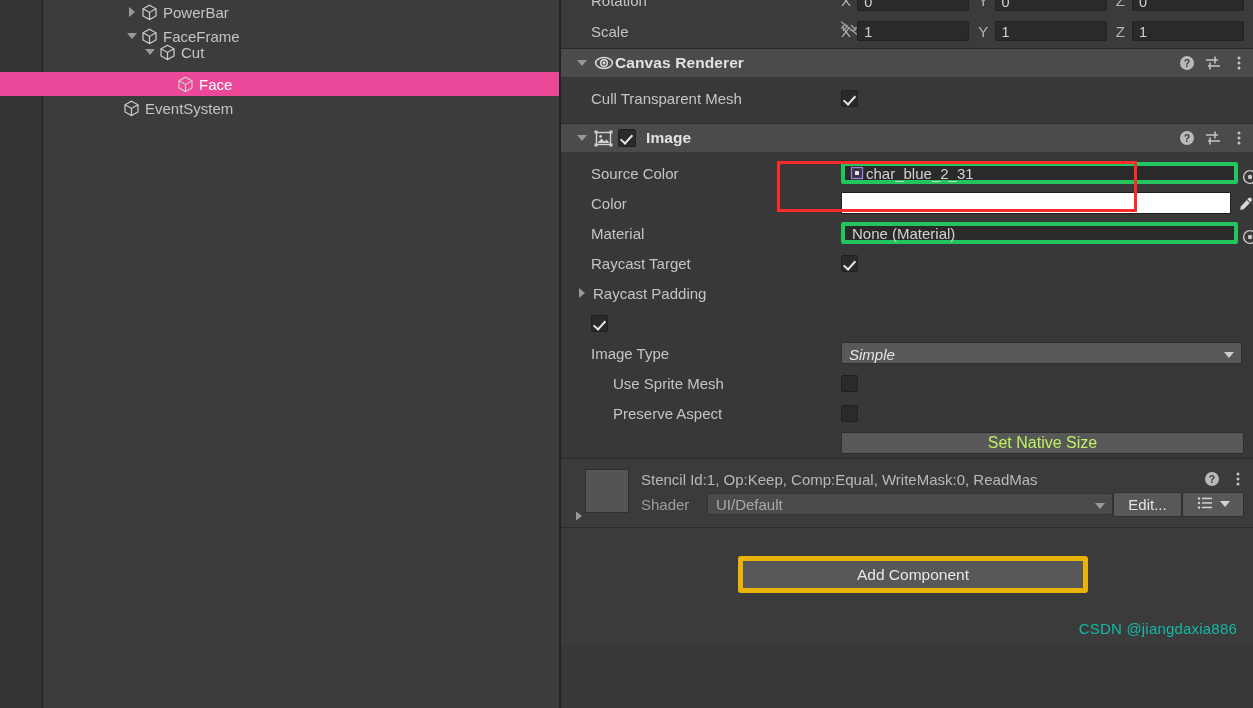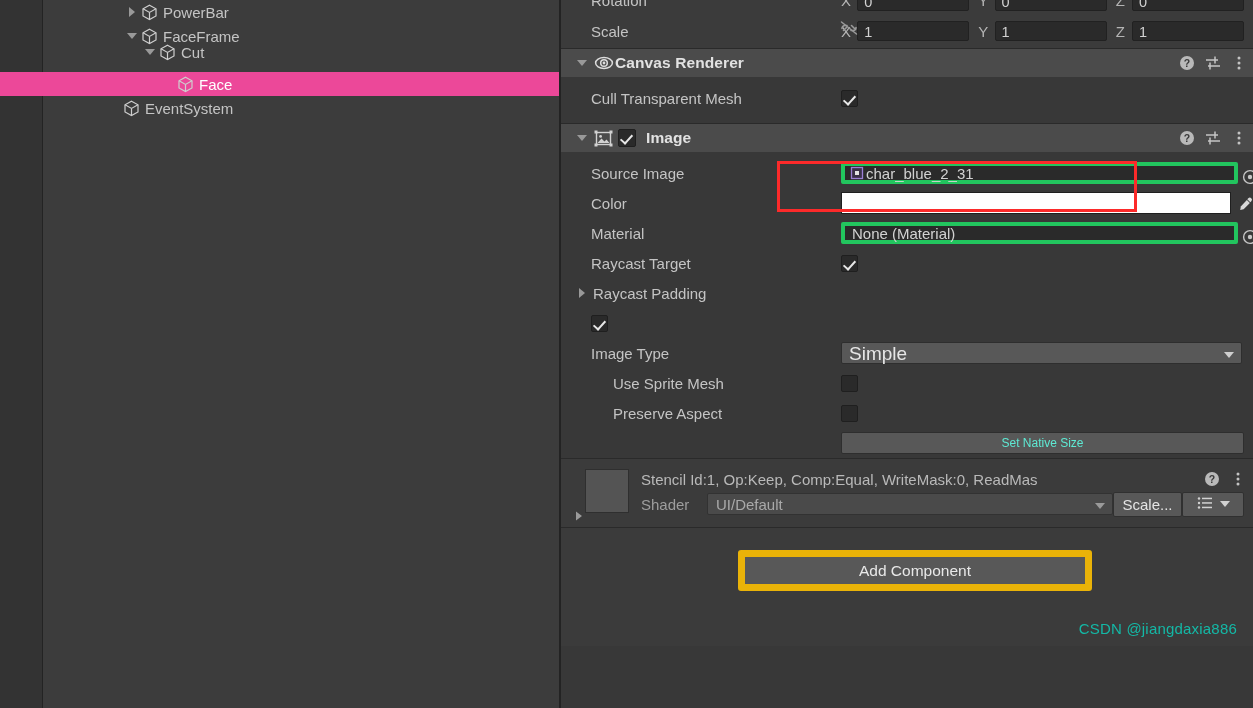--- a/index.html
+++ b/index.html
@@ -264,45 +264,46 @@
     display: flex; align-items: center; justify-content: center;
   }
 
   .dropdown {
     background: #585858;
     border: 1px solid #2e2e2e;
     border-radius: 2px;
     height: 22px;
     box-sizing: border-box;
     display: flex;
-    align-items: flex-start;
+    align-items: flex-end;
     padding-left: 7px;
-    font-size: 19px;
+    font-size: 15px;
     color: #e6e6e6;
     position: relative;
+    font-style: italic;
   }
   .dd-arrow {
     position: absolute;
     right: 7px;
     top: 9px;
     border-left: 5px solid transparent;
     border-right: 5px solid transparent;
     border-top: 6px solid #cfcfcf;
   }
 
   .btn {
     background: #585858;
     border: 1px solid #2e2e2e;
     border-radius: 2px;
     height: 22px;
     display: flex;
     align-items: center;
     justify-content: center;
-    font-size: 12px;
-    color: #5eead4;
+    font-size: 16px;
+    color: #bef264;
     box-sizing: border-box;
   }
 
   
   .matblock {
     background: #3b3b3b;
     position: relative;
     padding: 8px 0 10px 0;
   }
   .mat-preview {
@@ -372,24 +373,24 @@
     gap: 6px;
   }
 
   .addcomp-area {
     background: #3b3b3b;
     height: 118px;
     position: relative;
   }
   .add-component {
     position: absolute;
-    left: 177px; top: 22px;
+    left: 177px; top: 28px;
     width: 340px; height: 27px;
     background: #585858;
-    border: 7px solid #eab308;
+    border: 5px solid #eab308;
     border-radius: 3px;
     display: flex; align-items: center; justify-content: center;
     font-size: 15.5px;
     color: #e8e8e8;
   }
   .watermark {
     position: absolute;
     right: 16px;
     bottom: 9px;
     font-size: 15px;
@@ -589,21 +590,21 @@
               <circle cx="8" cy="8" r="1.5" fill="#c4c4c4"></circle>
               <circle cx="8" cy="13" r="1.5" fill="#c4c4c4"></circle>
             </svg>
         </span>
       </span>
     </div>
 
     <div class="comp-body">
 
       <div class="prop-row">
-        <span class="prop-label">Source Image</span>
+        <span class="prop-label">Source Color</span>
         <span class="objfield" style="width:397px;">
           <span class="sprite-ic">
             <svg width="14" height="14" viewBox="0 0 14 14">
               <rect x="1.5" y="1.5" width="11" height="11" fill="#3a3047" stroke="#9b7fd4" stroke-width="1.3"></rect>
               <rect x="5" y="5" width="4" height="4" fill="#e3e3e3"></rect>
             </svg>
           </span>
           <span>char_blue_2_31</span>
           <span class="picker">
             <svg width="16" height="16" viewBox="0 0 16 16">
@@ -704,21 +705,21 @@
               <circle cx="8" cy="13" r="1.5" fill="#c4c4c4"></circle>
             </svg>
         </span>
       </span>
       <div class="shader-row">
         <span class="shader-lbl">Shader</span>
         <span class="shader-dd">
           <span>UI/Default</span>
           <span class="dd-arrow"></span>
         </span>
-        <span class="edit-btn">Scale...</span>
+        <span class="edit-btn">Edit...</span>
         <span class="list-btn">
           <span>
             <svg width="17" height="14" viewBox="0 0 17 14">
               <circle cx="2" cy="2.5" r="1.2" fill="#d2d2d2"></circle>
                 <rect x="5" y="1.7" width="10" height="1.5" fill="#d2d2d2"></rect>
               <circle cx="2" cy="7" r="1.2" fill="#d2d2d2"></circle>
                 <rect x="5" y="6.2" width="10" height="1.5" fill="#d2d2d2"></rect>
               <circle cx="2" cy="11.5" r="1.2" fill="#d2d2d2"></circle>
                 <rect x="5" y="10.7" width="10" height="1.5" fill="#d2d2d2"></rect>
             </svg>

